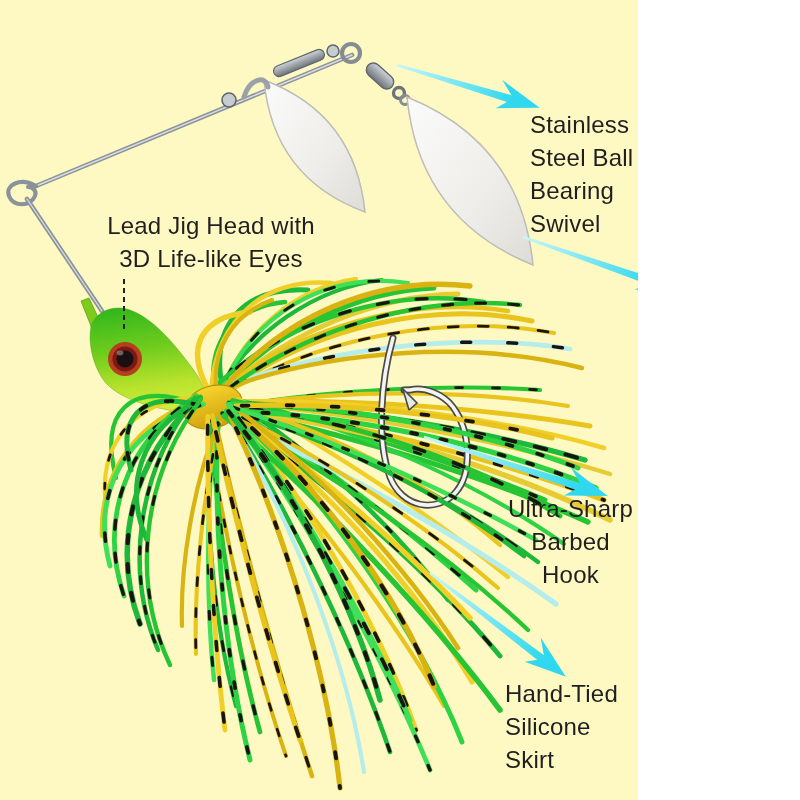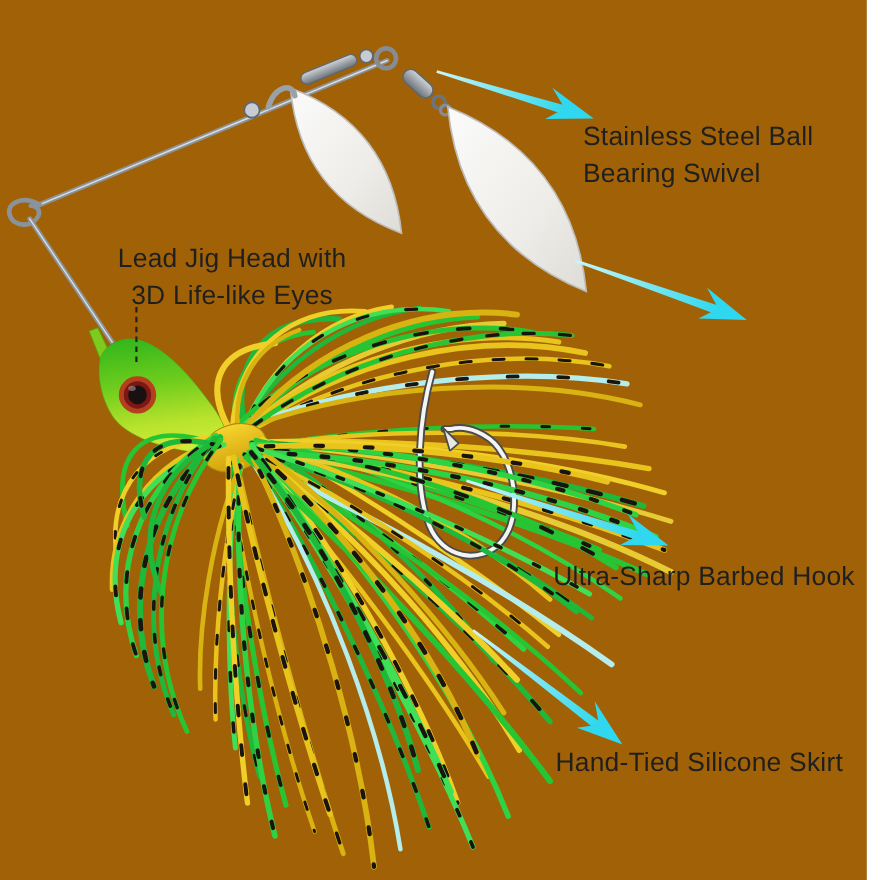--- a/index.html
+++ b/index.html
@@ -1,16 +1,16 @@
 <!DOCTYPE html>
 <html><head>
 <meta charset="utf-8">
 <style>
   html,body{margin:0;padding:0;background:#fff;}
-  #stage{position:relative;width:788px;height:800px;background:#a16207;overflow:hidden;
+  #stage{position:relative;width:638px;height:800px;background:#fef9c3;overflow:hidden;
          font-family:"Liberation Sans",sans-serif;}
   #art{position:absolute;left:0;top:0;}
   .label{position:absolute;font-size:24px;line-height:33px;color:#1f1f1f;
          white-space:pre-line;letter-spacing:0.2px;}
   .label-center{text-align:center;}
 </style>
 </head>
 <body>
 
 <div id="stage">
@@ -227,17 +227,17 @@
     <polygon class="arrow-head" points="193,0 149,-16 165,-1.5 151,13" fill="#2fd8ee"></polygon>
   </g>
   <g transform="translate(430,573) rotate(37.4)">
     <polygon points="0,-1.2 143,-4 143,4 0,1.2" fill="url(#gArrow)"></polygon>
     <polygon class="arrow-head" points="171,0 127,-16 143,-1.5 129,13" fill="#2fd8ee"></polygon>
   </g>
 </svg>
 
   <div class="label" style="left: 530px; top: 108px; color: rgb(31, 31, 31);">Stainless Steel Ball
 Bearing Swivel</div>
-  <div class="label label-center" style="left: 98px; top: 219px; width: 226px; color: rgb(31, 31, 31); text-align: center;">Lead Jig Head with
+  <div class="label label-center" style="left: 98px; top: 209px; width: 226px; color: rgb(31, 31, 31); text-align: center;">Lead Jig Head with
 3D Life-like Eyes</div>
-  <div class="label" style="left: 503px; top: 508px; color: rgb(31, 31, 31);">Ultra-Sharp Barbed Hook</div>
+  <div class="label" style="left: 503px; top: 492px; color: rgb(31, 31, 31); text-align: center;">Ultra-Sharp Barbed Hook</div>
   <div class="label" style="left: 505px; top: 677px; color: rgb(31, 31, 31);">Hand-Tied Silicone Skirt</div>
 </div>
 
 </body></html>

